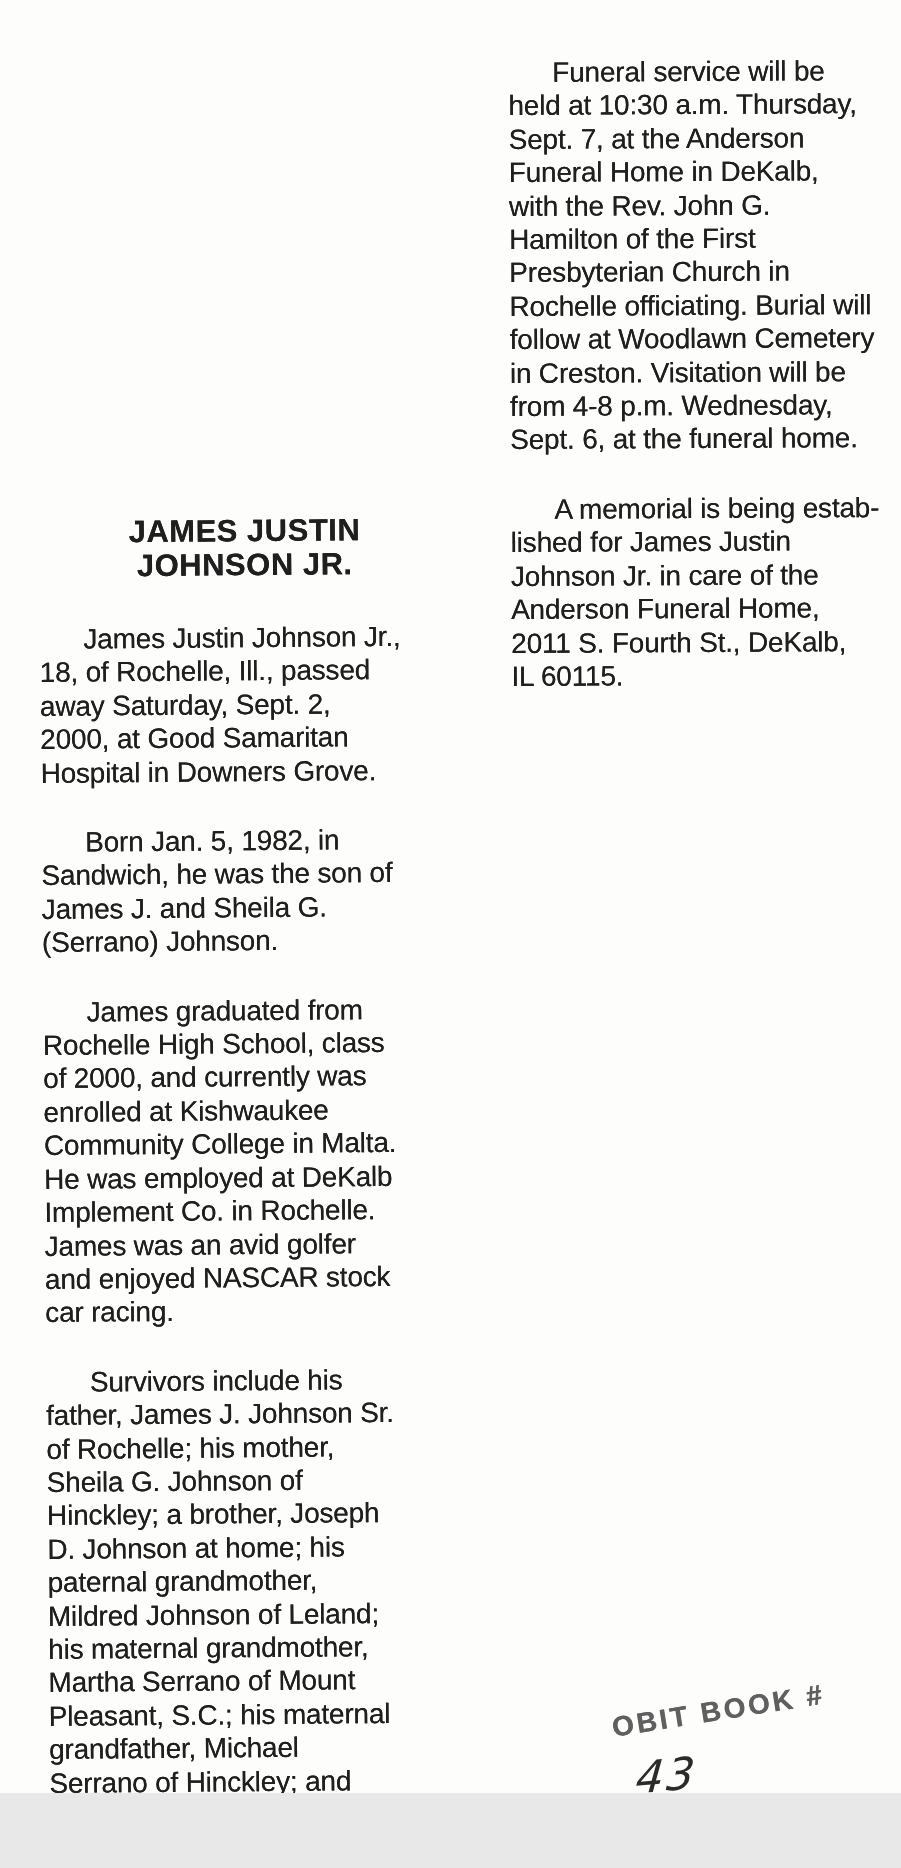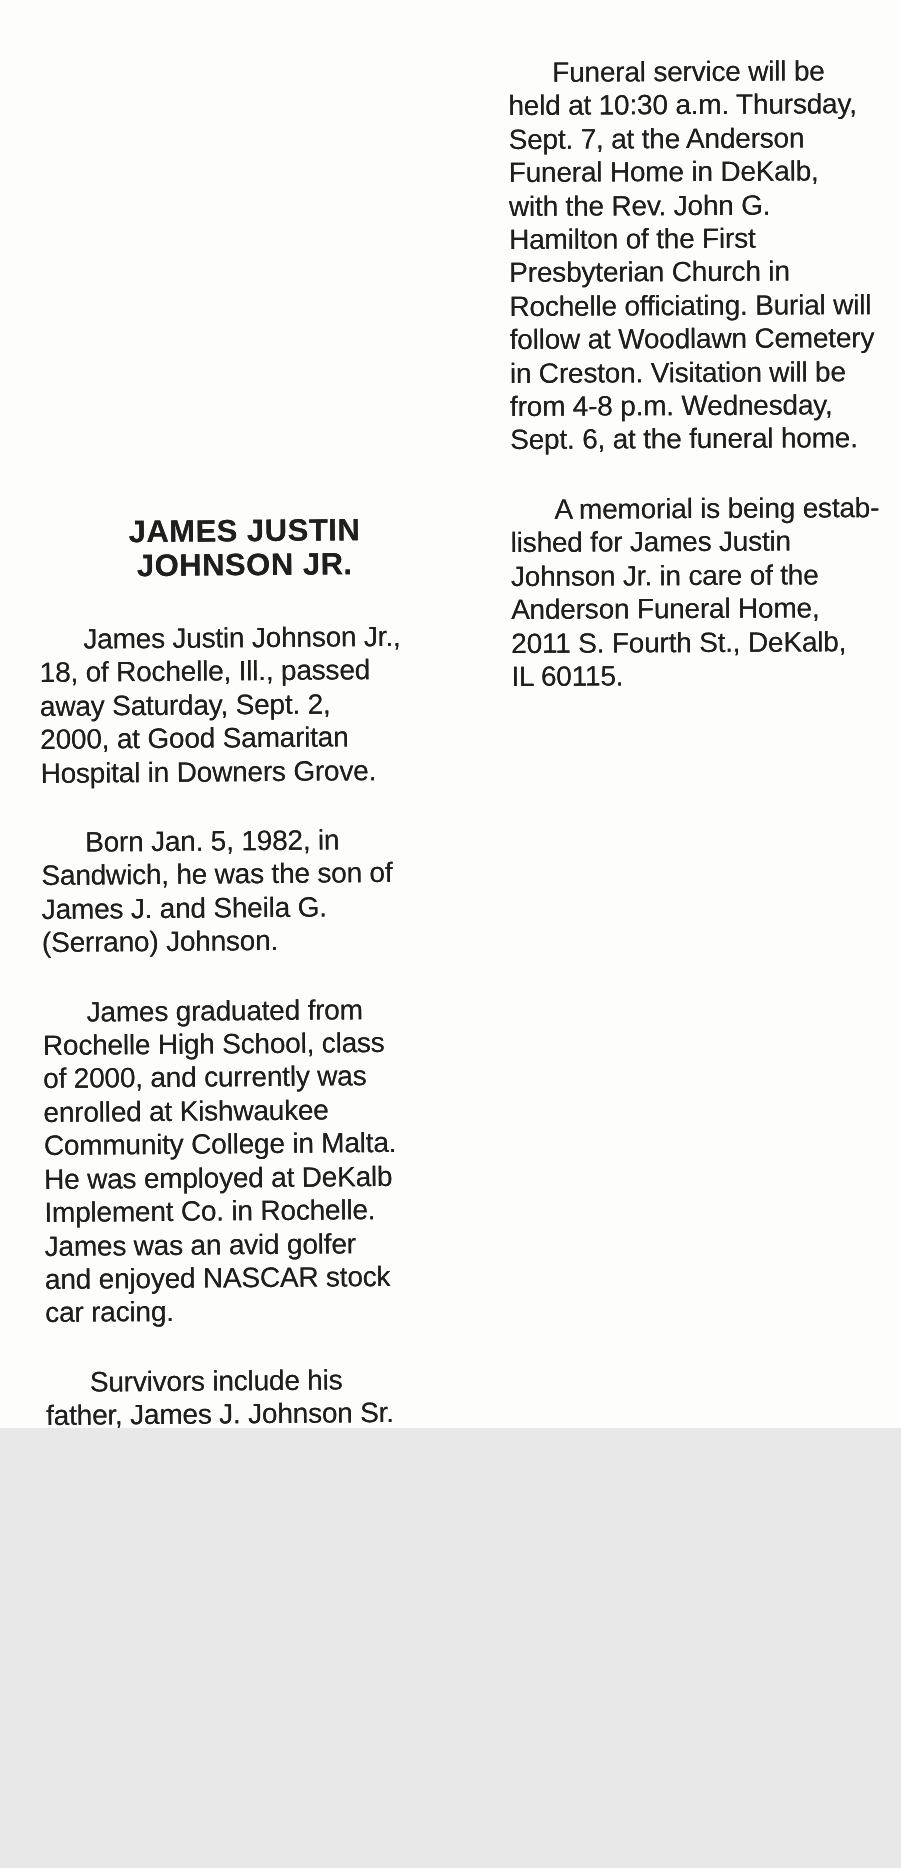--- a/index.html
+++ b/index.html
@@ -3,21 +3,21 @@
 <meta charset="utf-8">
 <style>
   html, body {
     margin: 0;
     padding: 0;
     background: #e8e8e8;
   }
   .page {
     position: relative;
     width: 901px;
-    height: 1428px;
+    height: 1793px;
     background: var(--paper, #fdfdfc);
     overflow: hidden;
     font-family: "Liberation Sans", sans-serif;
     color: var(--ink, #1f1f1f);
   }
   .col {
     position: absolute;
     white-space: pre;          
   }
   .col-left {

